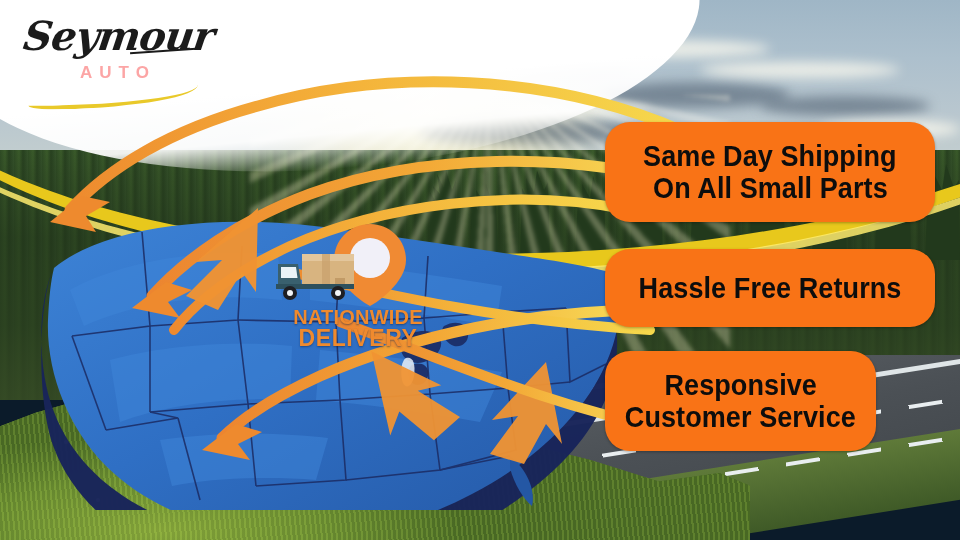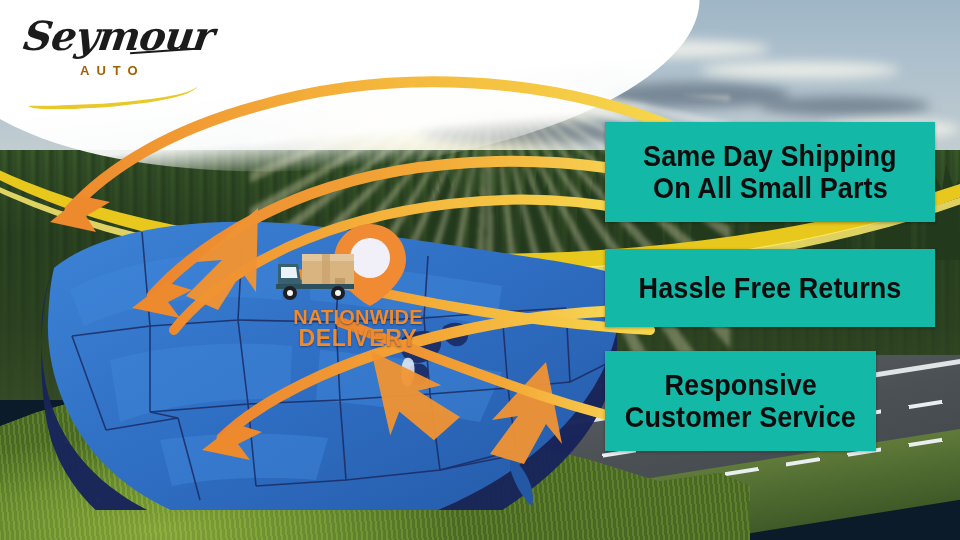--- a/index.html
+++ b/index.html
@@ -123,22 +123,22 @@
     position:absolute; left:6px; top:2px;
     font-family:"DejaVu Serif", serif;
     font-style:italic; font-weight:700;
     font-size:40px; color:#1b1b1b;
     letter-spacing:-1px;
     transform:skewX(-8deg);
   }
   .logo-auto {
     position:absolute; left:62px; top:53px;
     font-family:"Liberation Sans", sans-serif;
-    font-weight:700; font-size:13px;
-    letter-spacing:7px; color:#a16207;
+    font-weight:700; font-size:17px;
+    letter-spacing:7px; color:#fca5a5;
   }
   .logo-swash {
     position:absolute; left:10px; top:72px; width:170px; height:26px;
     border-bottom:4px solid #e9c92a;
     border-radius:0 0 80% 18%;
     transform:rotate(-1.5deg);
   }
   .logo-underline {
     position:absolute; left:112px; top:40px; width:66px; height:2px; background:#1b1b1b;
     transform:rotate(-4deg);
@@ -161,29 +161,30 @@
     font-weight:700; color:#ef8a2e;
     text-shadow:0 1px 2px rgba(20,40,80,.55);
     margin-left:30px;
   }
   .tag .l1 { font-size:20px; letter-spacing:.2px; }
   .tag .l2 { font-size:23px; letter-spacing:.6px; }
 
   
   .callout {
     position:absolute;
-    background:#14b8a6;
+    background:#f97316;
     display:flex; flex-direction:column;
     align-items:center; justify-content:center;
     text-align:center;
     color:#0d0d0d;
     font-family:"Liberation Sans Narrow","Liberation Sans", sans-serif;
     font-weight:700;
     line-height:1.07;
     box-shadow:0 1px 3px rgba(0,0,0,.30);
+    border-radius:25px;
   }
   .callout .ln { display:block; transform:scaleX(.90); font-size:30px; letter-spacing:.1px; white-space:nowrap; }
 
   #box1 { left:605px; top:122px; width:330px; height:100px; }
   #box2 { left:605px; top:249px; width:330px; height:78px; }
   #box3 { left:605px; top:351px; width:271px; height:100px; }
 </style>
 </head>
 <body>
 

